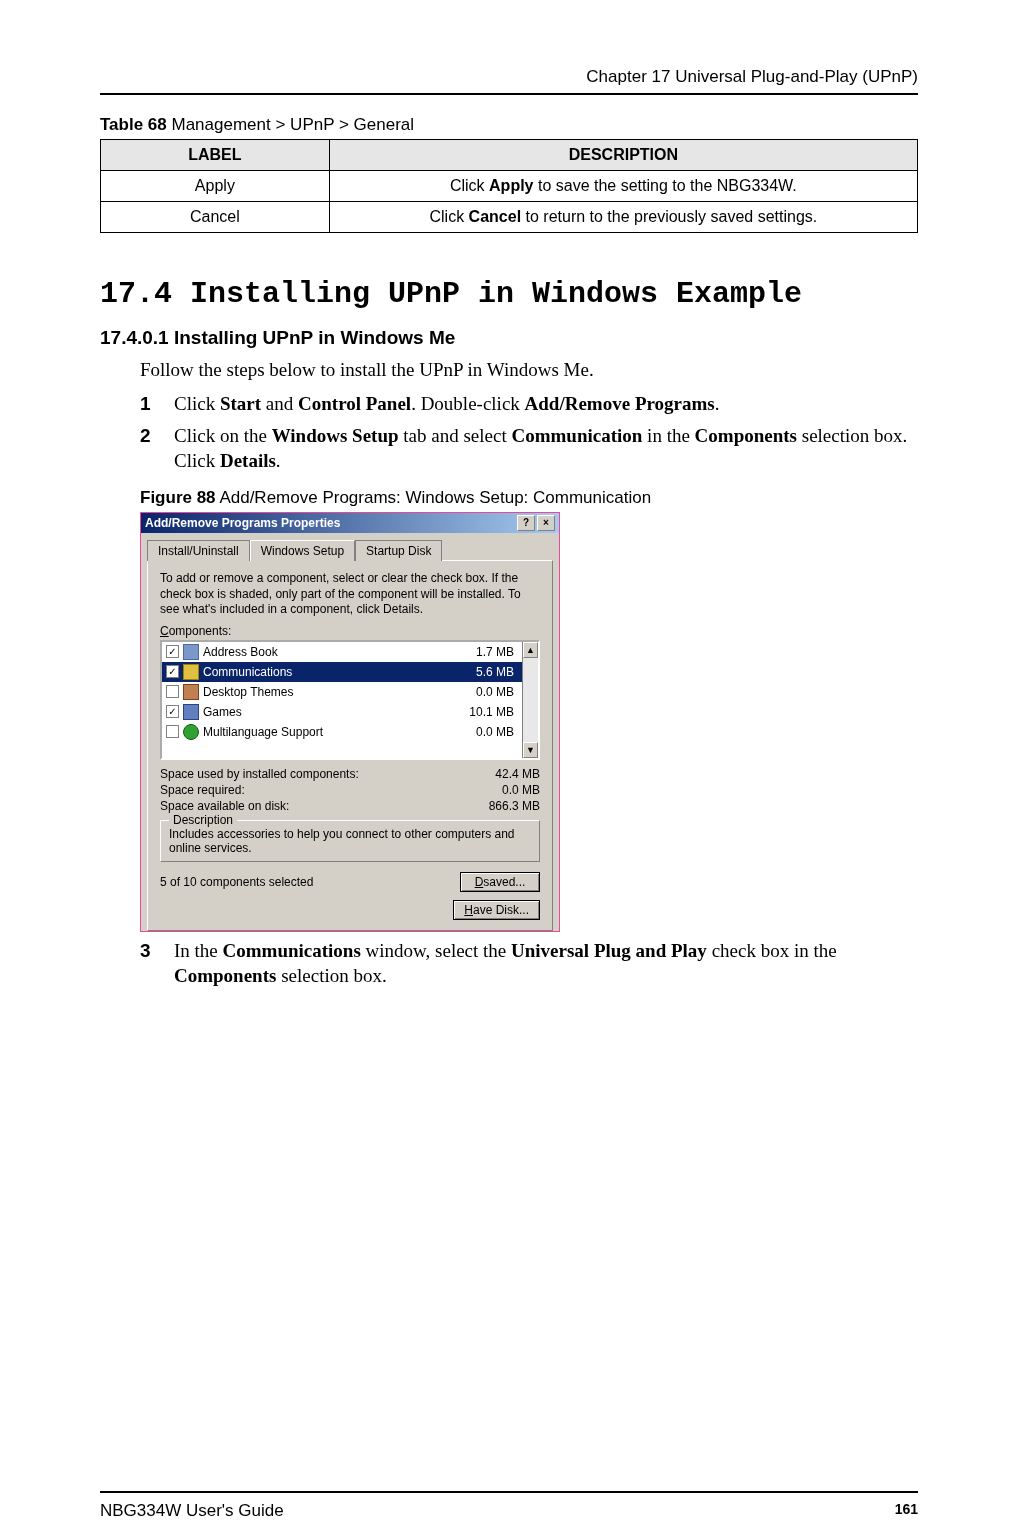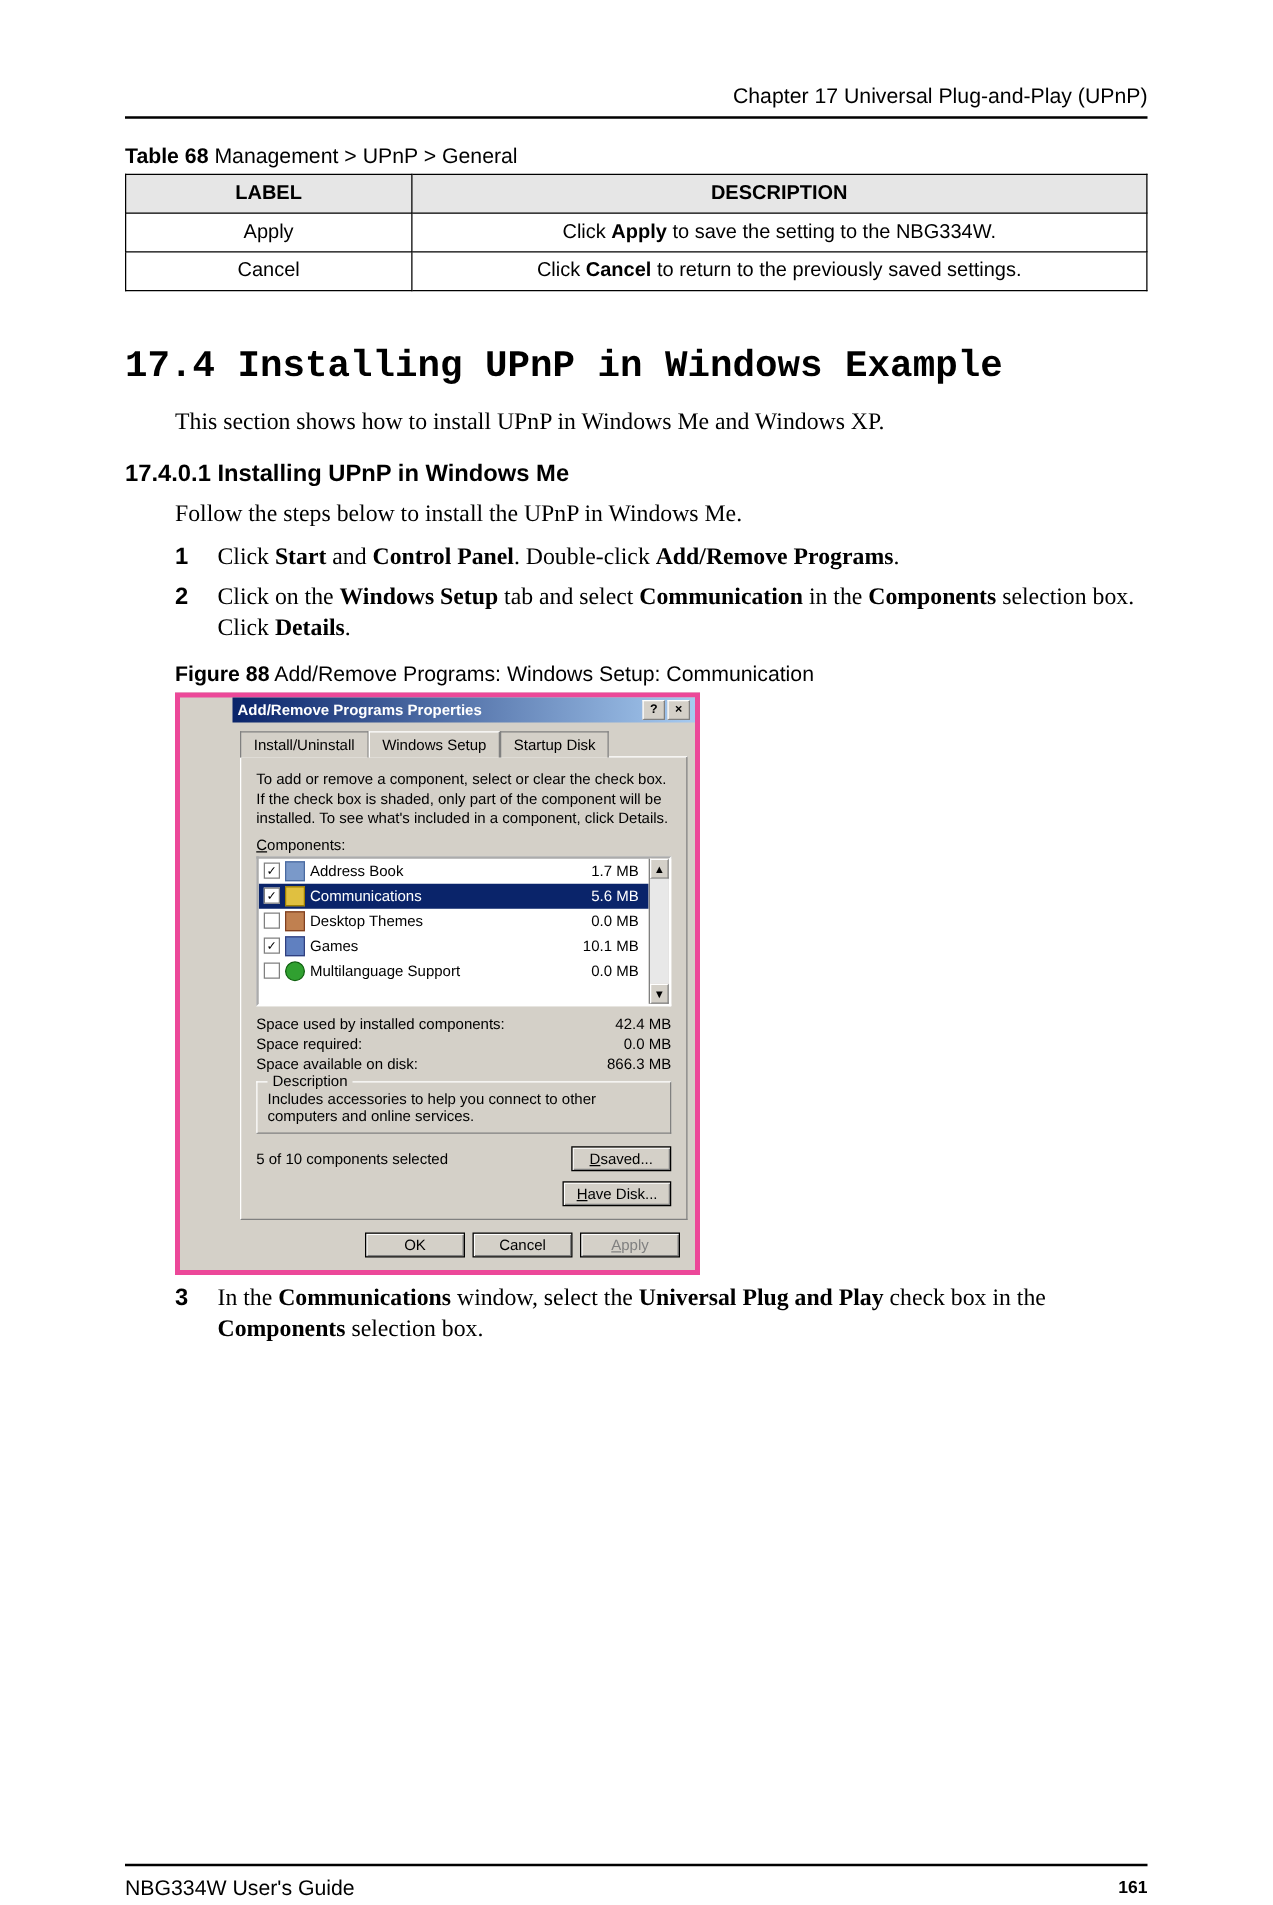--- a/index.html
+++ b/index.html
@@ -93,25 +93,24 @@
     font-size: 17px;
     margin: 14px 0 4px 40px;
   }
   .figure-caption .fbold { font-weight: bold; }
 
   
   .win-dialog {
     width: 420px;
     margin-left: 40px;
     background: #d4d0c8;
-    border: 4px solid #ec4899;
+    border: 1px solid #ec4899;
     font-family: "Tahoma", Arial, sans-serif;
     font-size: 12px;
     color: #000;
-    padding-left: 42px;
   }
   .titlebar {
     background: linear-gradient(to right, #0a246a, #a6caf0);
     color: #fff;
     display: flex;
     align-items: center;
     padding: 2px 4px;
     font-weight: bold;
     font-size: 12px;
   }
@@ -289,21 +288,20 @@
       <tr>
         <td>Cancel</td>
         <td>
           <span>Click </span><b>Cancel</b><span> to return to the previously saved settings.</span>
         </td>
       </tr>
     </tbody>
   </table>
 
   <h2 class="section-heading">17.4  Installing UPnP in Windows Example</h2>
-  <p class="intro">This section shows how to install UPnP in Windows Me and Windows XP.</p>
 
   <h4 class="subsub">17.4.0.1  Installing UPnP in Windows Me</h4>
   <p class="body">Follow the steps below to install the UPnP in Windows Me.</p>
 
   <div class="step-list">
     <div class="step-item">
       <div class="step-num">1</div>
       <div class="step-text">
         <span>Click </span><b>Start</b><span> and </span><b>Control Panel</b><span>. Double-click </span><b>Add/Remove Programs</b><span>.</span>
       </div>
@@ -391,25 +389,20 @@
         <div>Includes accessories to help you connect to other computers and online services.</div>
       </div>
       <div class="sel-row">
         <span>5 of 10 components selected</span>
         <span class="winbtn"><u>D</u><span>saved...</span></span>
       </div>
       <div class="btn-row-right">
         <span class="winbtn"><u>H</u><span>ave Disk...</span></span>
       </div>
     </div>
-    <div class="dlg-buttons">
-      <span class="winbtn">OK</span>
-      <span class="winbtn">Cancel</span>
-      <span class="winbtn disabled"><u>A</u><span>pply</span></span>
-    </div>
   </div>
 
   <div class="step-list after-fig">
     <div class="step-item">
       <div class="step-num">3</div>
       <div class="step-text">
         <span>In the </span><b>Communications</b><span> window, select the </span><b>Universal Plug and Play</b><span> check box in the </span><b>Components</b><span> selection box.</span>
       </div>
     </div>
   </div>

